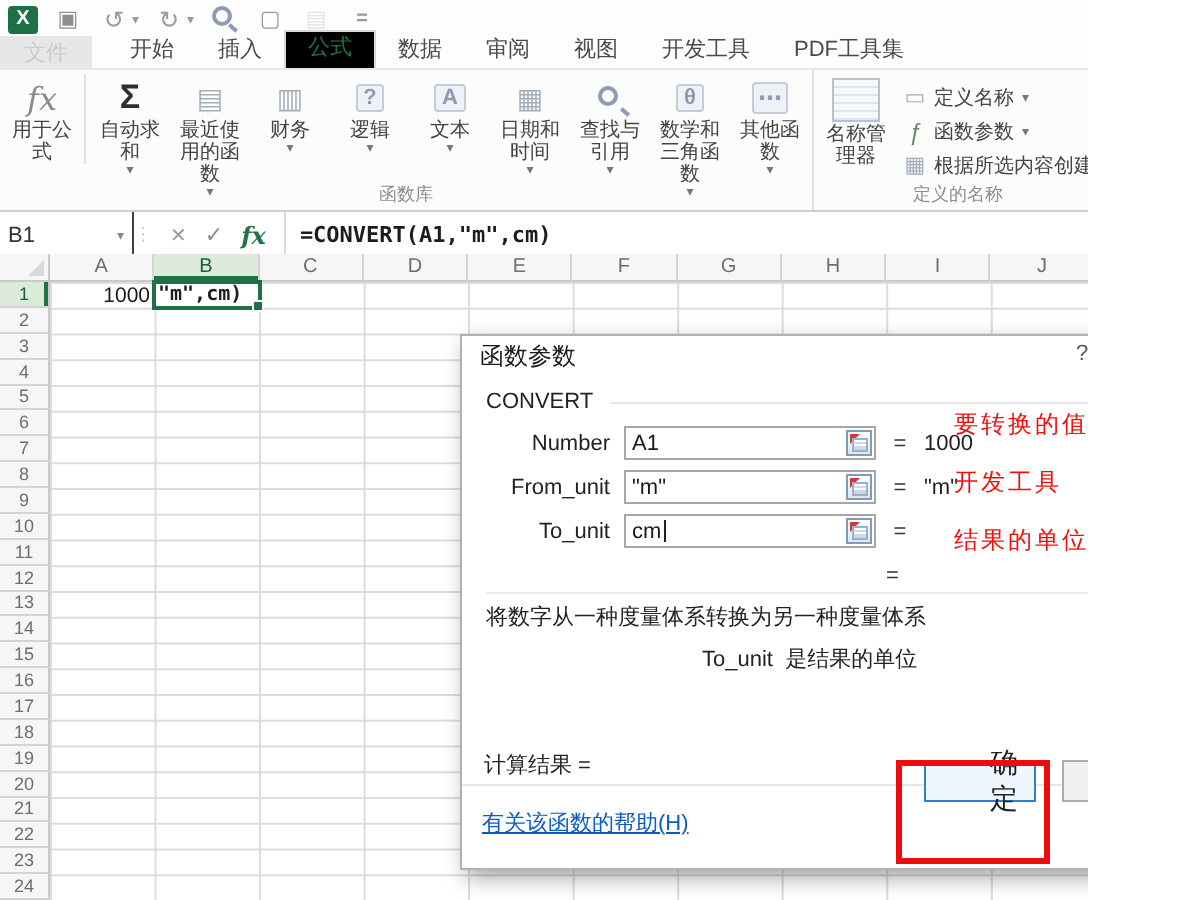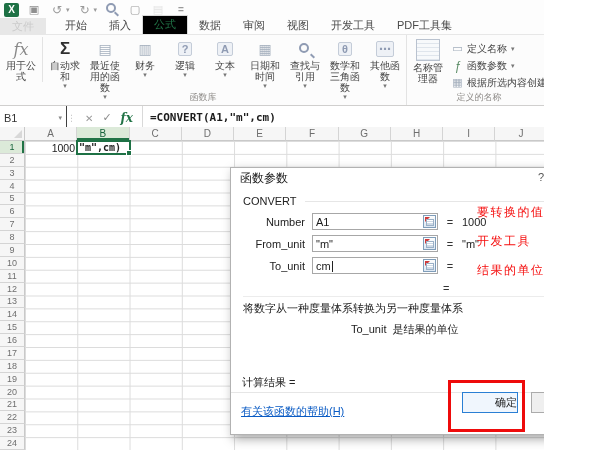--- a/index.html
+++ b/index.html
@@ -113,21 +113,21 @@
   .deq{width:24px;text-align:center;color:#333;}
   .dres{flex:1;color:#222;}
   .drow.caret .dval::after{content:"";display:inline-block;width:1px;height:11px;background:#222;margin-left:1px;vertical-align:-2px;}
   .dpreq{position:absolute;left:212px;top:114px;color:#333;}
   .sep1{position:absolute;left:12px;right:12px;top:128px;border-top:1px solid #ececec;}
   .ddesc{position:absolute;left:12px;top:133px;color:#222;}
   .dargh{position:absolute;left:120px;top:154px;color:#222;white-space:pre;}
   .dresult{position:absolute;left:11px;top:207px;color:#222;}
   .sep2{position:absolute;left:0;right:0;top:224px;border-top:1px solid #e6e6e6;}
   .dlink{position:absolute;left:10px;top:236px;color:#0a5bc4;text-decoration:underline;cursor:pointer;}
-  .dbtn{position:absolute;top:224px;height:21px;box-sizing:border-box;display:flex;align-items:center;justify-content:center;font-size:11px;color:#222;padding-left:32px;}
+  .dbtn{position:absolute;top:212px;height:21px;box-sizing:border-box;display:flex;align-items:center;justify-content:center;font-size:14px;color:#222;padding-left:32px;}
   .okbtn{left:231px;width:56px;border:1px solid #2a7fd4;background:#f0f6fd;}
   .cancelbtn{left:300px;width:49px;border:1px solid #ababab;background:#efefef;}
 
   
   .ann-notes{position:absolute;left:477px;top:198px;z-index:40;color:#f50d0d;font-size:12px;line-height:29px;letter-spacing:1.5px;white-space:nowrap;}
   .ann-rect{position:absolute;left:448px;top:380px;width:77px;height:52px;border:3px solid #ee0b0b;z-index:45;box-sizing:border-box;}
 </style>
 </head>
 <body>
 

